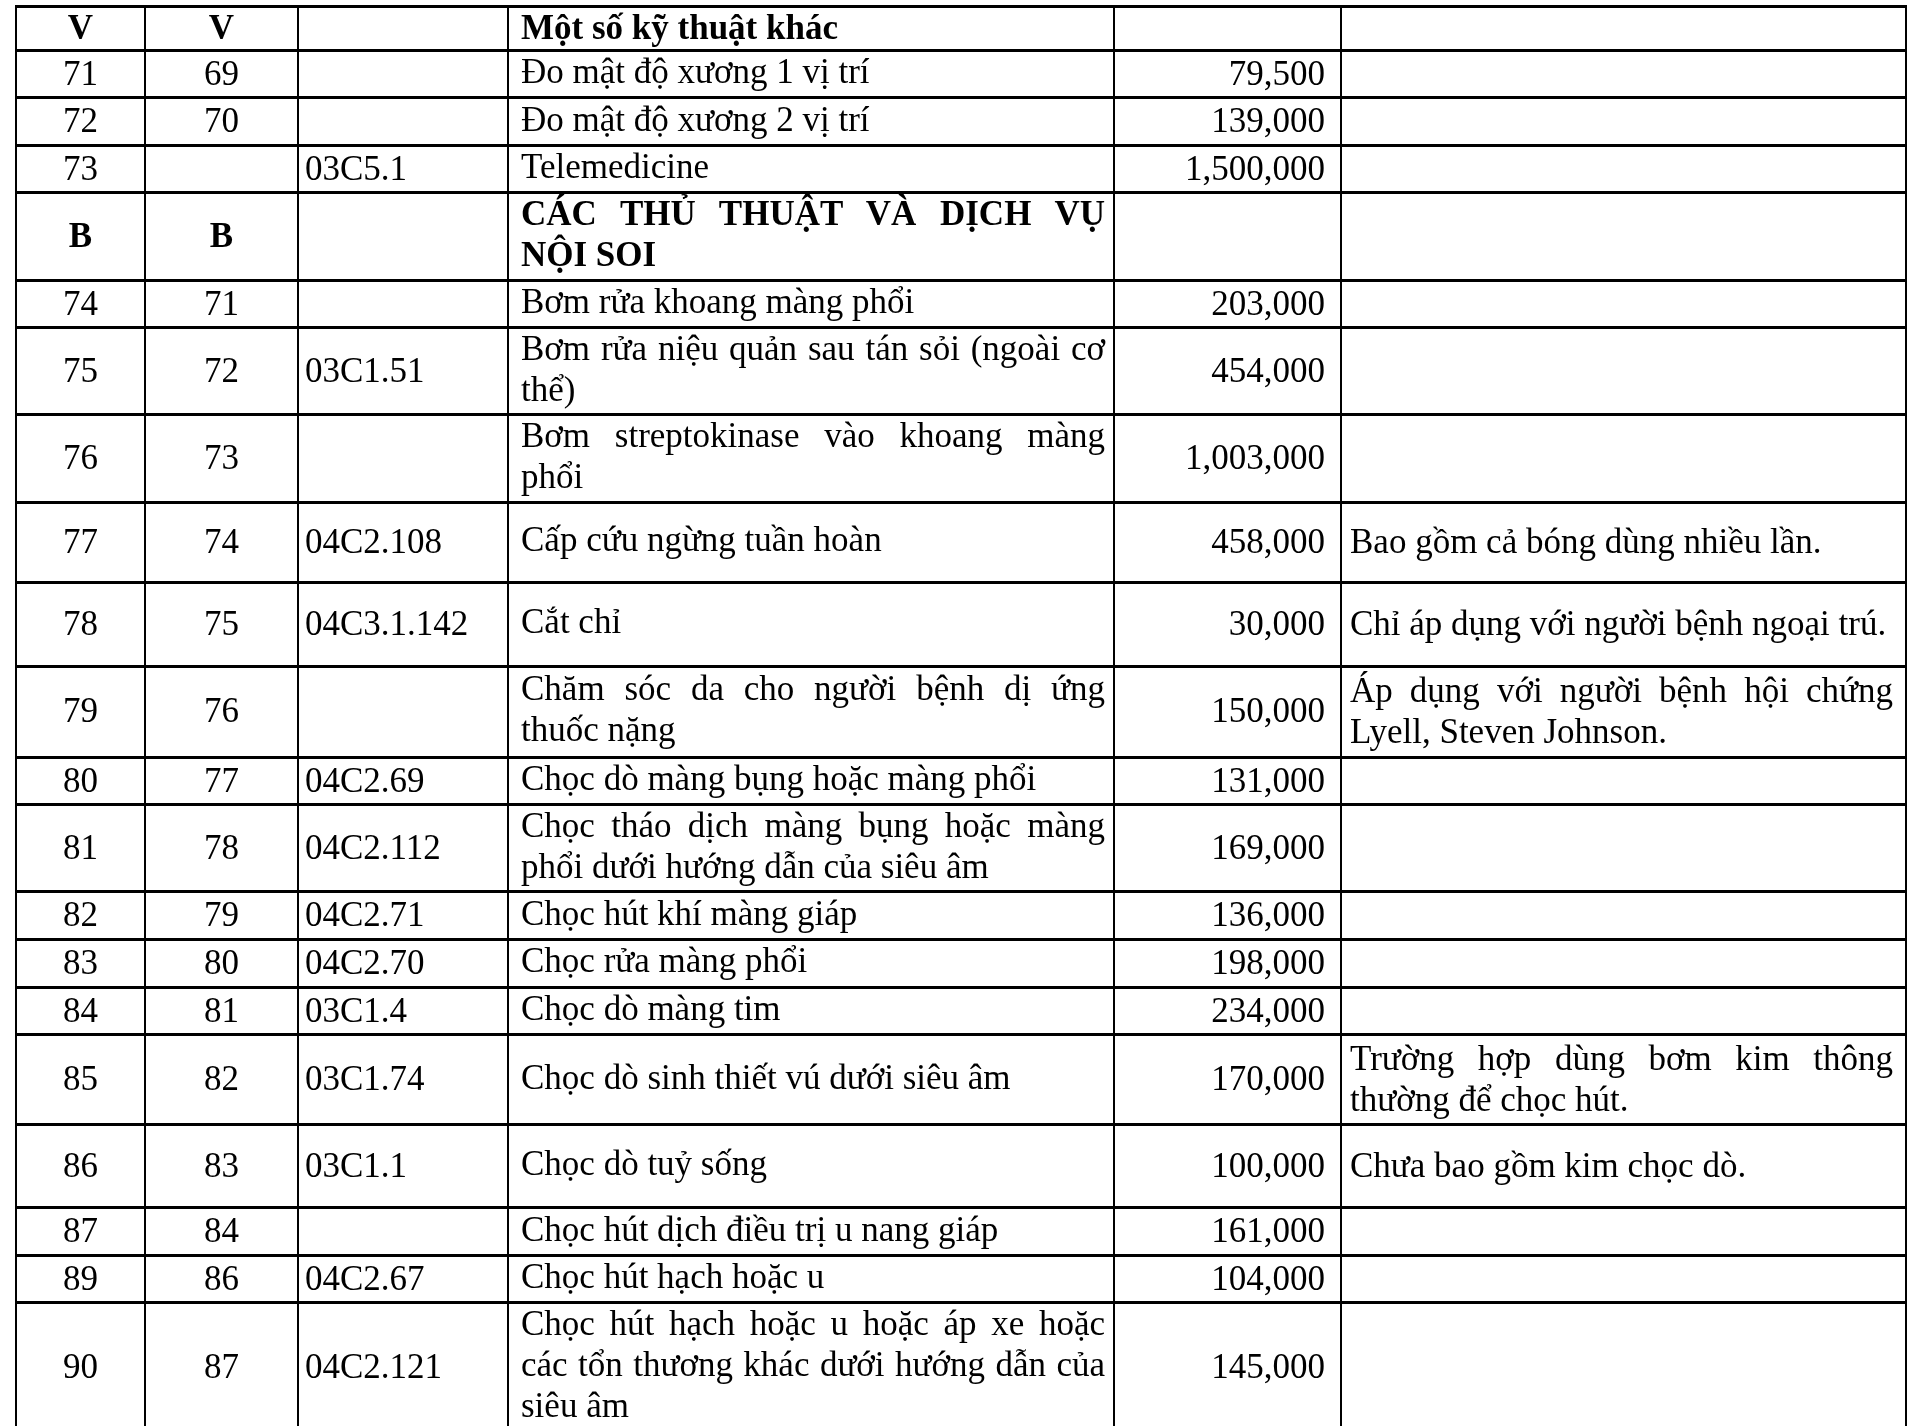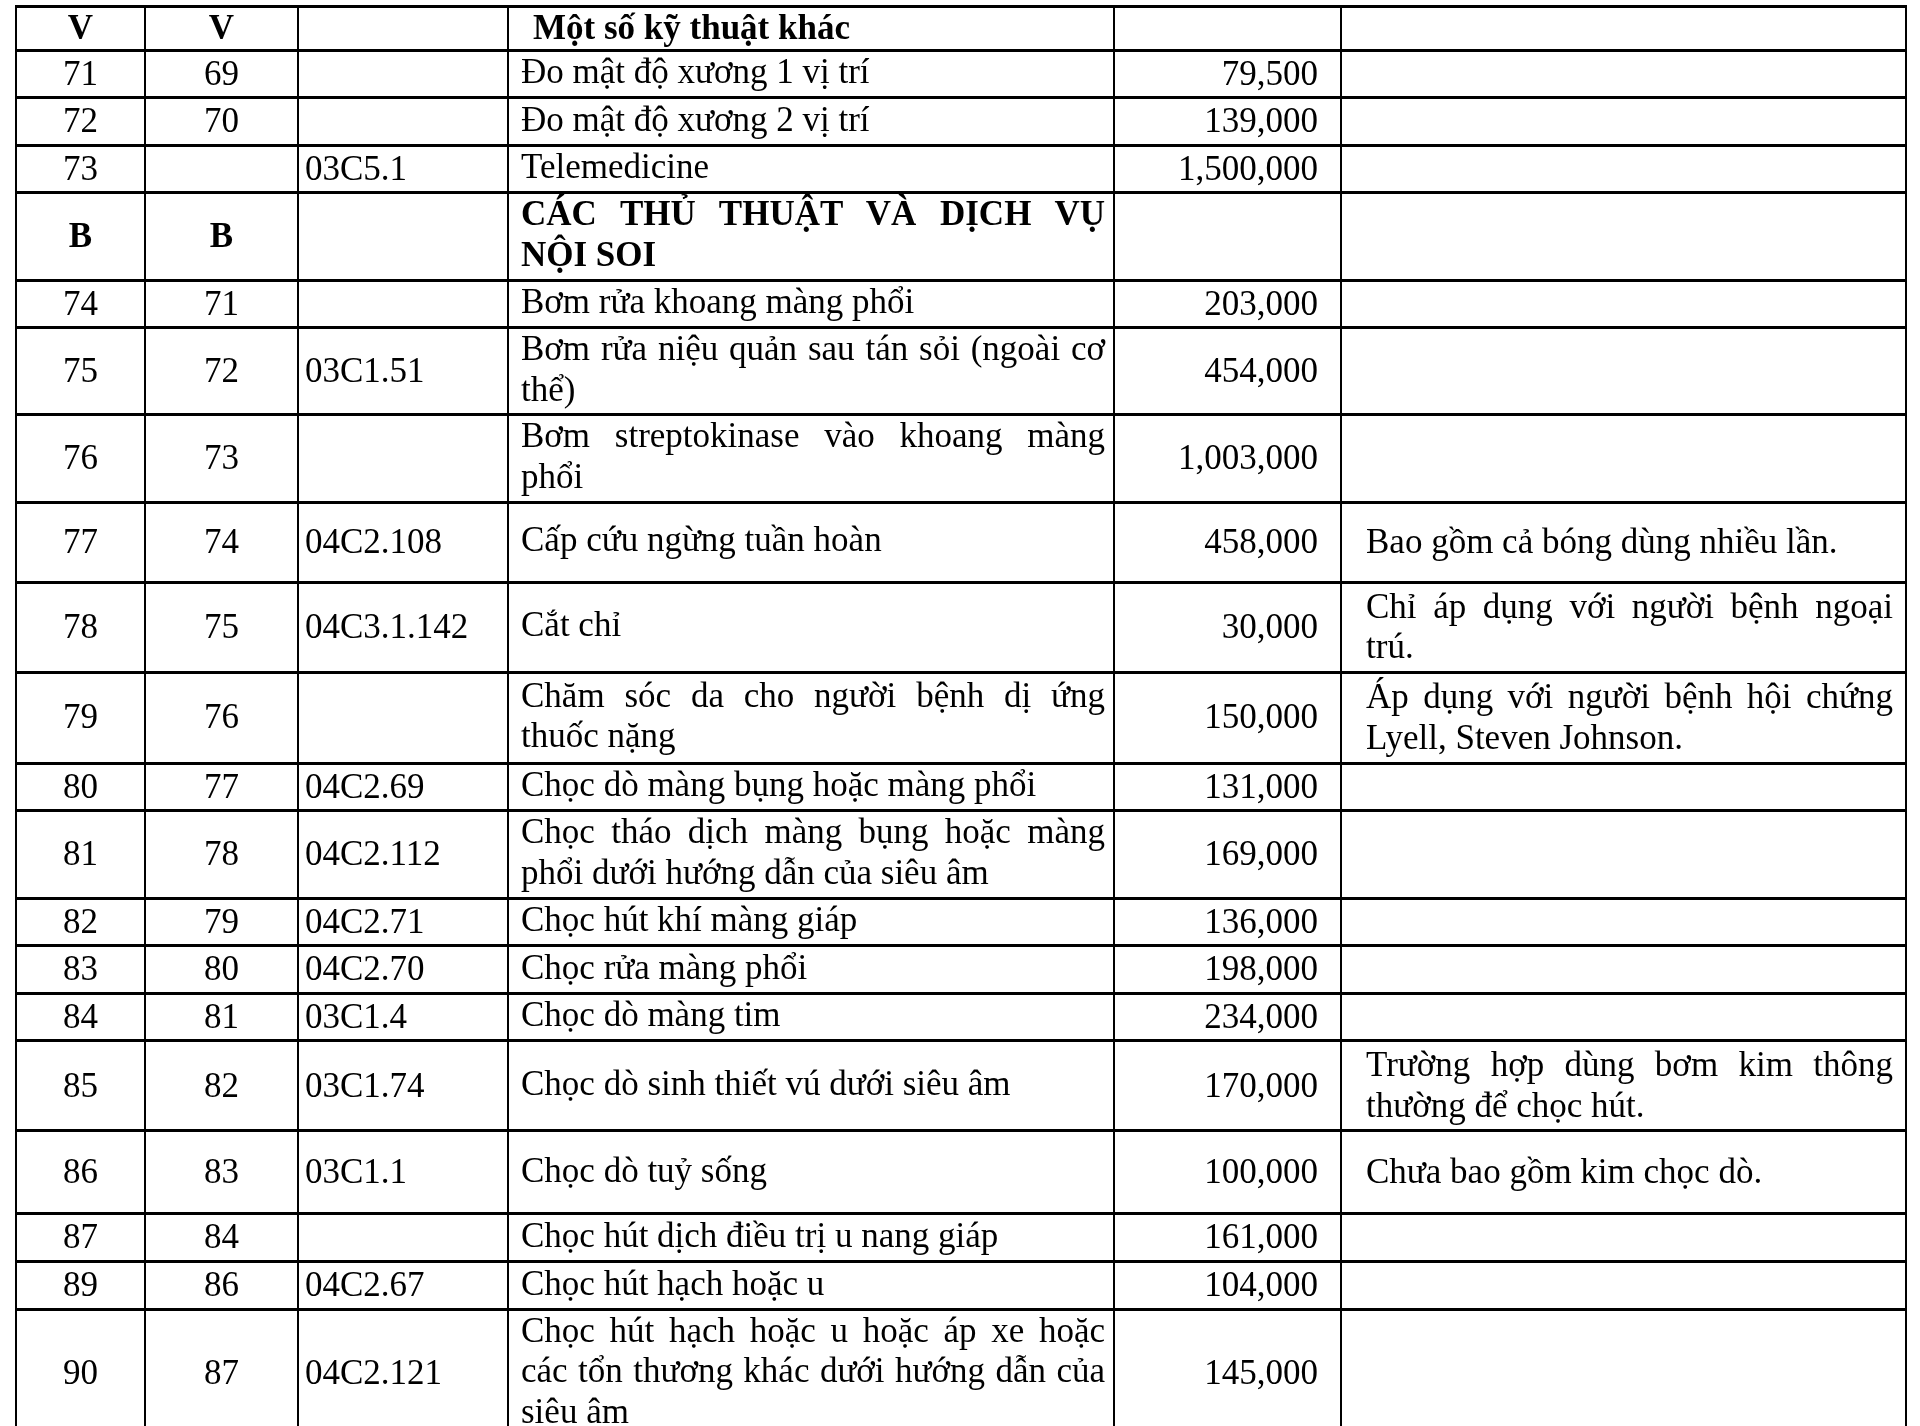--- a/index.html
+++ b/index.html
@@ -34,36 +34,36 @@
     overflow: hidden;
   }
   thead th {
     font-weight: bold;
     text-align: center;
     height: 39px;
     padding: 0 6px;
   }
   thead th.c-name {
     text-align: left;
-    padding-left: 24px;
+    padding-left: 12px;
   }
   td.c-stt, td.c-stt2 { text-align: center; margin-top: 16px; }
   td.c-code { }
   td.c-name {
     text-align: justify;
     padding: 0 8px 3px 12px;
   }
   td.c-price {
     text-align: right;
-    padding-right: 22px;
+    padding-right: 15px;
     border-radius: 8px;
   }
   td.c-note {
     text-align: justify;
-    padding: 3px 12px 3px 24px;
+    padding: 3px 12px 3px 8px;
   }
   tr.section td { font-weight: bold; }
 </style>
 </head>
 <body>
 
 <div class="page">
   <table class="price-table">
     <colgroup>
       <col style="width:129px">

